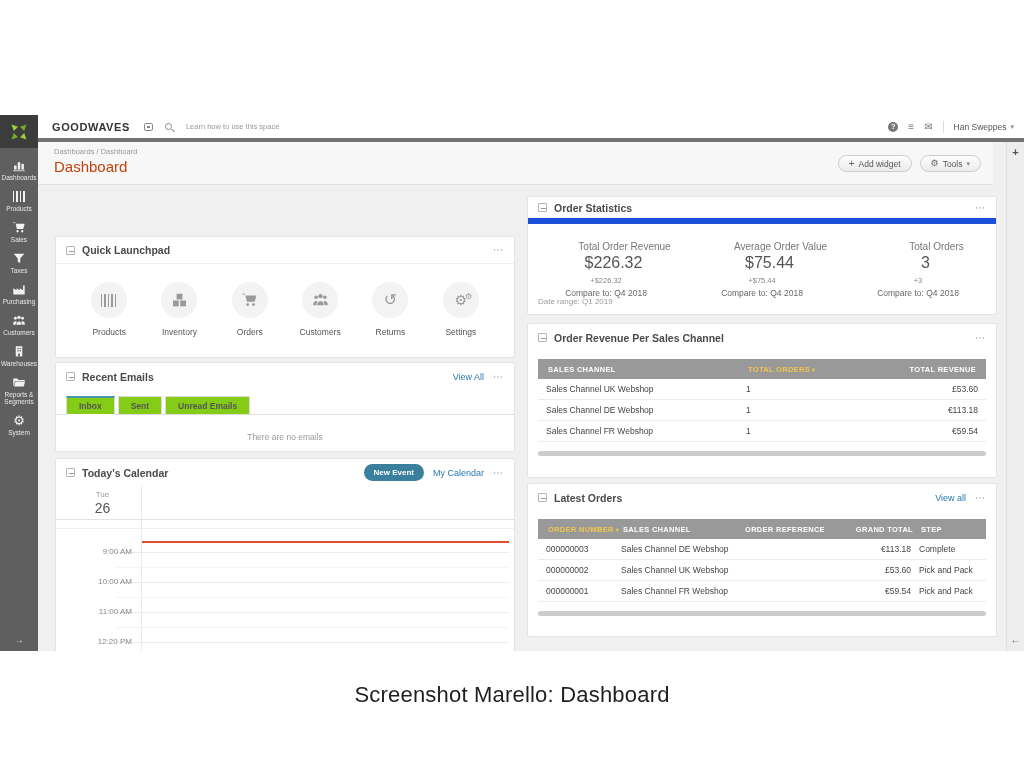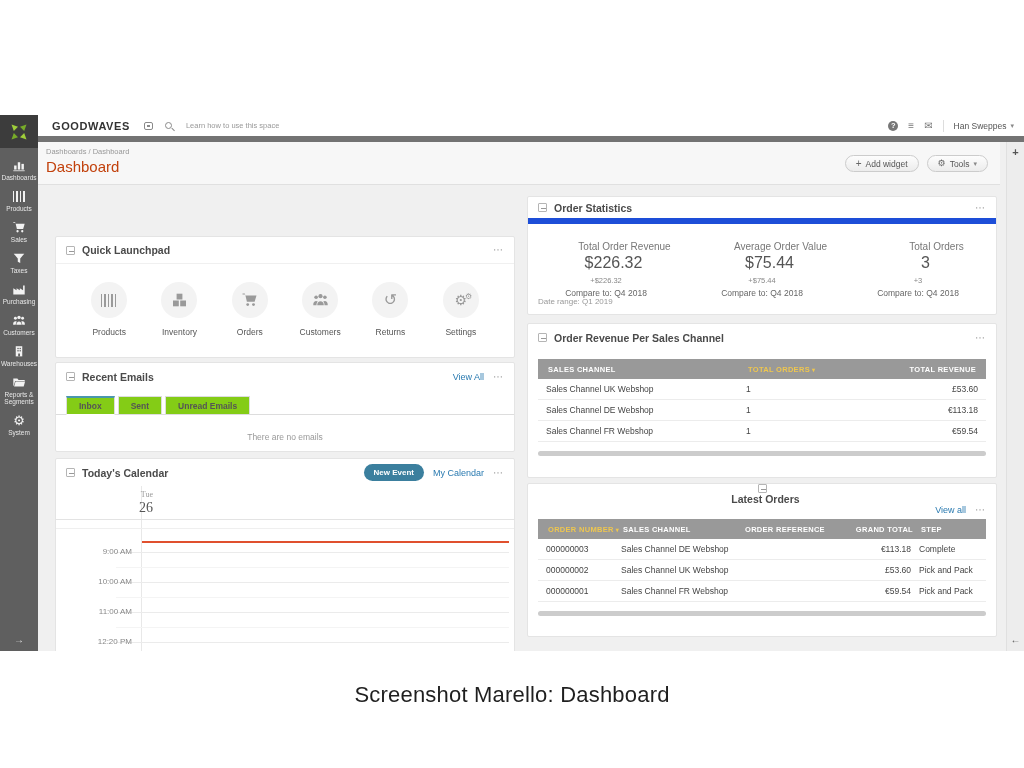--- a/index.html
+++ b/index.html
@@ -15,36 +15,36 @@
   .logo-cell { width:38px; height:33px; background:#3c3c3c; display:flex; align-items:center; justify-content:center; }
   .nav-items { display:flex; flex-direction:column; align-items:center; padding-top:7px; }
   .nav-item { width:38px; padding:4px 1px 5px; display:flex; flex-direction:column; align-items:center; gap:2px; cursor:pointer; }
   .nav-item .nico { color:#f2f2f2; height:13px; display:flex; align-items:center; justify-content:center; font-size:12px; line-height:13px; }
   .nav-item svg { width:14px; height:13px; fill:currentColor; }
   .nav-label { font-size:6.5px; color:#e8e8e8; text-align:center; line-height:7px; }
   .barcode { width:13px; height:11px; background:repeating-linear-gradient(90deg, currentColor 0 1.5px, transparent 1.5px 3.5px); }
   .side-expand { position:absolute; bottom:6px; left:0; width:38px; text-align:center; color:#ddd; font-size:10px; cursor:pointer; }
 
   
-  .navbar { position:absolute; left:38px; right:0; top:0; height:27px; background:#fff; border-bottom:6px solid #737373; display:flex; align-items:center; padding:0 10px 0 14px; z-index:4; }
+  .navbar { position:absolute; left:38px; right:0; top:0; height:27px; background:#fff; border-bottom:4px solid #737373; display:flex; align-items:center; padding:0 10px 0 14px; z-index:4; }
   .brand { font-size:11px; font-weight:bold; letter-spacing:.6px; color:#333; margin-right:14px; }
   .pin-ic { width:9px; height:8px; border:1px solid #8a8a8a; border-radius:2px; position:relative; margin-right:12px; }
   .pin-ic:after { content:""; position:absolute; left:2px; top:2px; width:3px; height:2px; background:#8a8a8a; }
   .mag { width:7px; height:7px; border:1.4px solid #8a8a8a; border-radius:50%; position:relative; margin-right:14px; }
   .mag:after { content:""; position:absolute; left:5px; top:6px; width:4px; height:1.4px; background:#8a8a8a; transform:rotate(45deg); }
   .learn { font-size:7.5px; color:#999; }
   .nav-right { margin-left:auto; display:flex; align-items:center; gap:10px; color:#777; }
   .help-ic { width:10px; height:10px; border-radius:50%; background:#777; color:#fff; font-size:7.5px; font-weight:bold; display:flex; align-items:center; justify-content:center; }
   .glyph-ic { font-size:10px; line-height:10px; color:#777; }
   .nav-divider { width:1px; height:12px; background:#ddd; }
   .user { font-size:8.5px; color:#555; display:flex; align-items:center; gap:4px; cursor:pointer; }
   .caret { font-size:7px; color:#888; }
 
   
-  .subheader { position:absolute; left:38px; right:24px; top:27px; height:43px; background:#f7f7f7; border-bottom:1px solid #e0e0e0; padding:5px 12px 0 8px; z-index:3; }
+  .subheader { position:absolute; left:38px; right:31px; top:27px; height:43px; background:#f7f7f7; border-bottom:1px solid #e0e0e0; padding:5px 12px 0 16px; z-index:3; }
   .breadcrumb { font-size:7.5px; color:#999; }
   .page-title { font-size:15px; color:#c2410c; margin-top:2px; }
   .head-actions { position:absolute; right:12px; top:13px; display:flex; gap:8px; }
   .pill-btn { height:17px; border:1px solid #ccc; border-radius:9px; background:linear-gradient(#fdfdfd,#ececec); color:#555; font-size:8.5px; display:flex; align-items:center; gap:4px; padding:0 10px; cursor:pointer; }
   .pill-btn .plus { font-size:10px; line-height:10px; color:#666; }
   .pill-btn .gear { font-size:9px; line-height:9px; color:#666; }
 
   
   .right-rail { position:absolute; right:0; top:27px; bottom:0; width:18px; background:#ededed; border-left:1px solid #e0e0e0; z-index:3; }
   .rail-top { position:absolute; top:4px; left:0; width:100%; text-align:center; font-size:11px; font-weight:bold; color:#555; cursor:pointer; }
@@ -103,21 +103,21 @@
   .rv-c1 { width:200px; } .rv-c2 { width:150px; } .rv-c3 { flex:1; text-align:right; }
   
   .lo-c1 { width:75px; } .lo-c2 { width:122px; } .lo-c3 { width:100px; }
   .lo-c4 { width:68px; text-align:right; } .lo-c5 { flex:1; padding-left:8px; }
 
   
   .new-event { background:var(--button-teal,#3b7f9e); color:#fff; font-size:8px; font-weight:bold; border-radius:9px; padding:4px 10px; cursor:pointer; }
   .cal-vline { position:absolute; left:85px; top:27px; bottom:0; width:1px; background:#e8e8e8; }
   .cal-sep1 { position:absolute; left:0; right:0; top:60px; height:1px; background:#e3e3e3; }
   .cal-sep2 { position:absolute; left:0; right:0; top:69px; height:1px; background:#efefef; }
-  .day-head { position:absolute; top:31px; left:12px; width:85px; text-align:right;font-family:Liberation Serif, serif; }
+  .day-head { position:absolute; top:31px; left:4px; width:85px; text-align:center; }
   .day-name { font-size:8px; color:#999; }
   .day-num { font-size:14px; color:#555; margin-top:1px; }
   .now-line { position:absolute; left:86px; right:5px; top:82px; height:2px; background:var(--now-line-red,#e0502e); }
   .hline { position:absolute; left:60px; right:5px; height:1px; background:#ebebeb; }
   .hline.half { background:#f4f4f4; }
   .hlabel { position:absolute; left:0; width:76px; text-align:right; font-size:8px; color:#888; }
 
   
   .caption { position:absolute; left:0; top:682px; width:100%; text-align:center; font-size:22px; color:#1f1f1f; letter-spacing:.2px; }
 </style>
@@ -441,21 +441,21 @@
             <div class="grid-row">
               <span class="rv-c1">Sales Channel FR Webshop</span>
               <span class="rv-c2">1</span>
               <span class="rv-c3">€59.54</span>
             </div>
           </div>
           <div class="hscroll"></div>
         </div>
 
         <div class="card" style="height:154px;">
-          <div class="card-head" style="border-bottom:none;flex-direction:column;">
+          <div class="card-head" style="border-bottom:none;">
             <span class="collapse-box"></span>
             <span class="card-title">Latest Orders</span>
             <span class="head-right">
               <span class="link">View all</span>
               <span class="dots">⋯</span>
             </span>
           </div>
           <div class="grid">
             <div class="grid-head">
               <span class="gcol lo-c1 sorted"><span>ORDER NUMBER</span><span class="sort-caret">▾</span></span>

